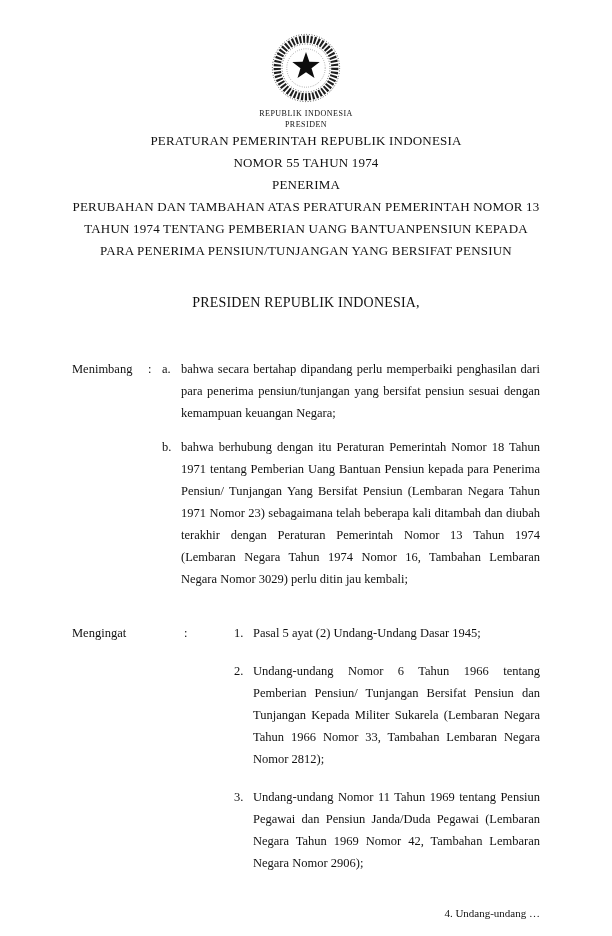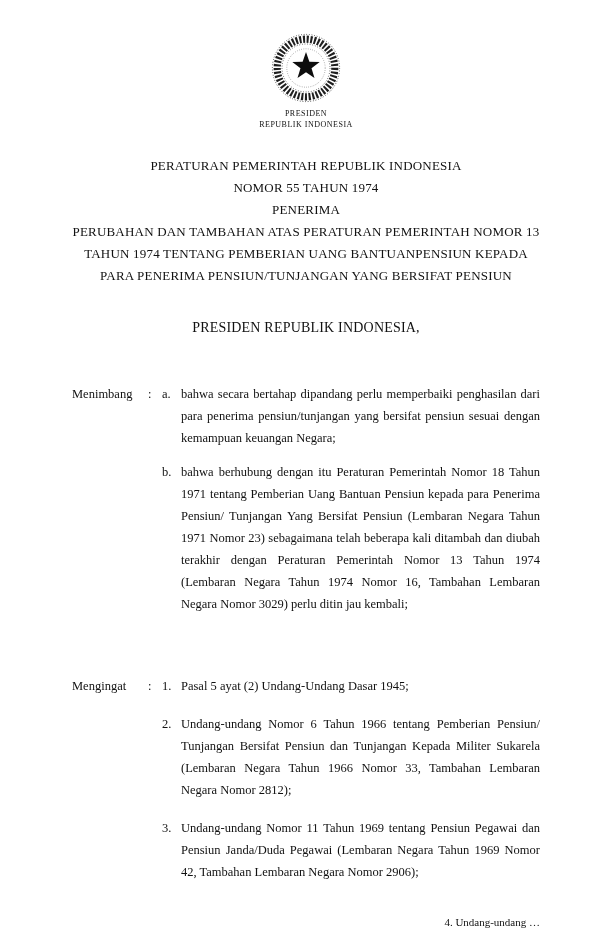--- a/index.html
+++ b/index.html
@@ -17,21 +17,20 @@
   }
   .doc-header { text-align: center; }
   .emblem { width: 86px; margin: 0 auto; }
   .emblem svg { display: block; margin: 0 auto; }
   .header-line {
     font-size: 8px;
     line-height: 11px;
     letter-spacing: 0.5px;
   }
   .title-block {
-    margin-top: 25px;
     text-align: center;
   }
   .title-line {
     font-size: 13px;
     line-height: 22px;
     letter-spacing: 0.2px;
   }
   .salutation {
     margin-top: 30px;
     text-align: center;
@@ -39,21 +38,21 @@
     line-height: 22px;
     letter-spacing: 0.2px;
   }
   .clause {
     display: grid;
     grid-template-columns: 76px 14px 1fr;
     font-size: 12.5px;
     line-height: 22px;
   }
   .clause-menimbang { margin-top: 44px; }
-  .clause-mengingat { margin-top: 60px; }
+  .clause-mengingat { margin-top: 32px; gap: 36px; }
   .clause-label { white-space: nowrap; }
   .clause-colon { text-align: left; }
   .clause-item { display: flex; margin-bottom: 12px; }
   .clause-mengingat .clause-item { margin-bottom: 16px; }
   .clause-item:last-child { margin-bottom: 0; }
   .item-marker { flex: 0 0 19px; width: 19px; }
   .item-text {
     flex: 1 1 auto;
     text-align: justify;
     margin: 0;
@@ -78,22 +77,22 @@
 
         <circle cx="50" cy="50" r="36" fill="none" stroke="#1f1f1f" stroke-width="9" stroke-dasharray="2.6 2"></circle>
 
         <circle cx="50" cy="50" r="30" fill="none" stroke="#1a1a1a" stroke-width="1" stroke-dasharray="1 2.3"></circle>
 
         <circle cx="50" cy="50" r="24" fill="none" stroke="#444444" stroke-width="0.8" stroke-dasharray="0.8 2"></circle>
 
         <polygon fill="#0d0d0d" points="50,30 54.2,42.2 67.1,42.4 56.9,50.2 60.6,62.6 50,55.2 39.4,62.6 43.1,50.2 32.9,42.4 45.8,42.2"></polygon>
       </svg>
     </div>
+    <div class="header-line">REPUBLIK INDONESIA</div>
     <div class="header-line">PRESIDEN</div>
-    <div class="header-line">REPUBLIK INDONESIA</div>
   </header>
 
   <section class="title-block">
     <div class="title-line">PERATURAN PEMERINTAH REPUBLIK INDONESIA</div>
     <div class="title-line">NOMOR 55 TAHUN 1974</div>
     <div class="title-line">PENERIMA</div>
     <div class="title-line">PERUBAHAN DAN TAMBAHAN ATAS PERATURAN PEMERINTAH NOMOR 13</div>
     <div class="title-line">TAHUN 1974 TENTANG PEMBERIAN UANG BANTUANPENSIUN KEPADA</div>
     <div class="title-line">PARA PENERIMA PENSIUN/TUNJANGAN YANG BERSIFAT PENSIUN</div>
   </section>

